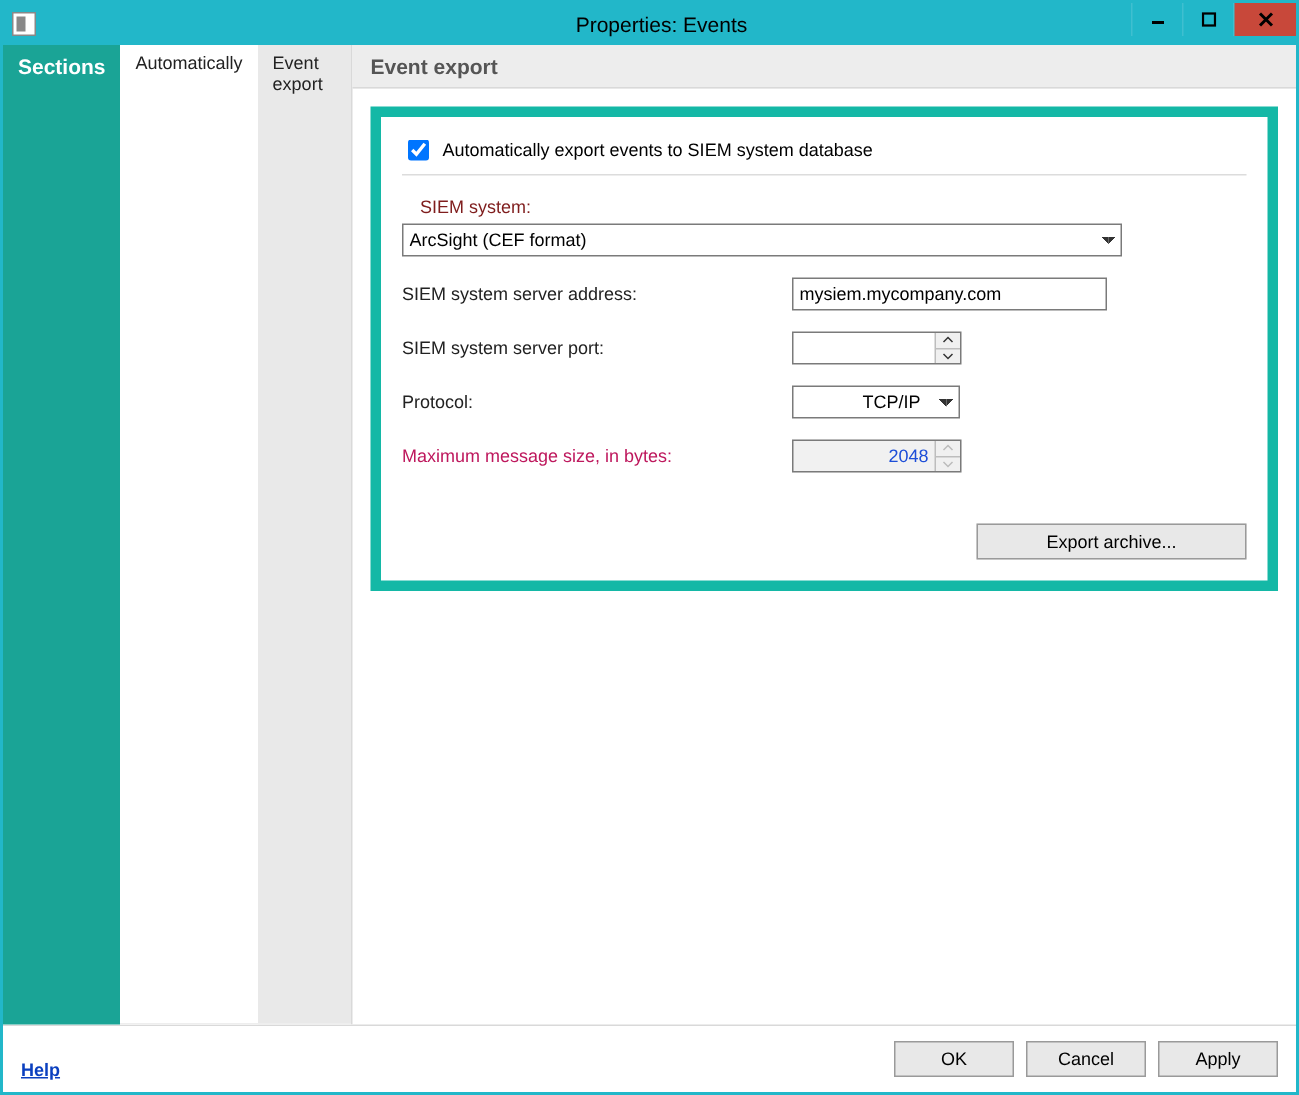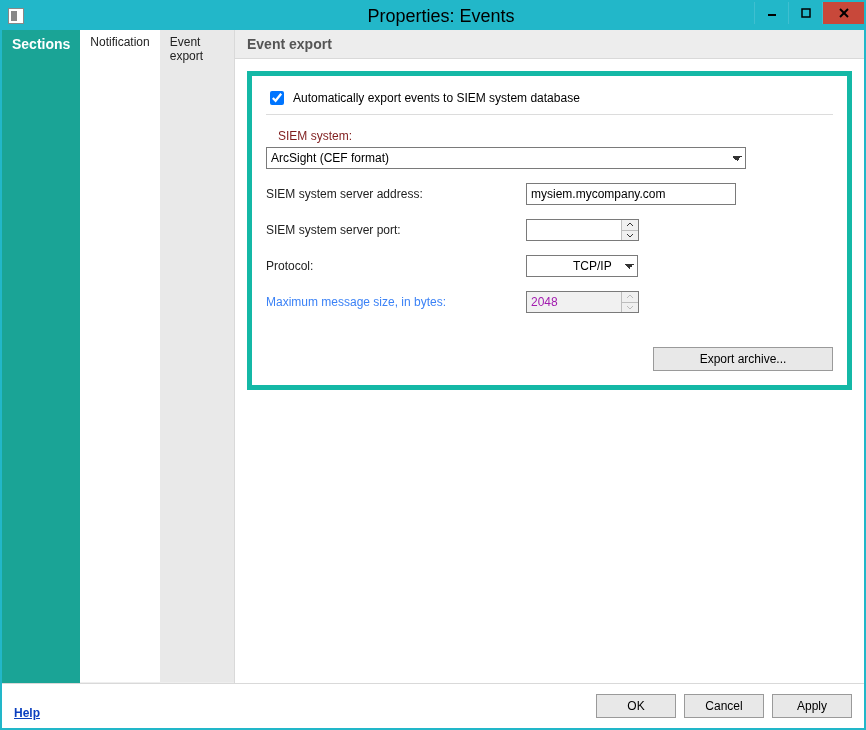--- a/index.html
+++ b/index.html
@@ -42,21 +42,21 @@
     content: "";
     position: absolute;
     left: 2px; top: 2px;
     width: 6px; height: 10px;
     background: #888;
   }
   .titlebar .title {
     position: absolute;
     left: 16px; right: 0;
     text-align: center;
-    font-size: 18px;
+    font-size: 14px;
     color: #000;
     pointer-events: none;
   }
   .titlebar .win-buttons {
     margin-left: auto;
     display: flex;
     height: 100%;
   }
   .titlebar .win-btn {
     width: 34px;
@@ -126,21 +126,21 @@
     font-size: 14px;
     padding: 6px 12px;
     border-bottom: 1px solid #d9d9d9;
   }
   .main .content-wrap {
     padding: 12px;
     flex: 1 1 auto;
     overflow: auto;
   }
   .panel {
-    border: 5px solid #14b8a6;
+    border: 7px solid #14b8a6;
     padding: 12px 14px 14px 14px;
     background: #fff;
   }
   .checkbox-row {
     display: flex;
     align-items: center;
     gap: 6px;
     margin-bottom: 6px;
   }
   .checkbox-row input[type=checkbox] {
@@ -180,40 +180,40 @@
   }
   .select.small { width: 112px; padding-left: 46px; }
   .form-grid {
     display: grid;
     grid-template-columns: 260px auto;
     row-gap: 14px;
     align-items: center;
     margin-bottom: 34px;
   }
   .form-grid label { color: #222; }
-  .form-grid label.disabled { color: #3b82f6; }
+  .form-grid label.disabled { color: #be185d; }
   .text-input.wide { width: 210px; }
   .spinner {
     display: inline-flex;
     border: 1px solid #7a7a7a;
     height: 22px;
     box-sizing: border-box;
     background: #fff;
   }
   .spinner input {
     border: none;
     outline: none;
     width: 86px;
     padding: 0 4px;
     font: inherit;
     color: #555;
     background: transparent;
   }
   .spinner.disabled { background: #f1f1f1; }
-  .spinner.disabled input { color: #a21caf; }
+  .spinner.disabled input { color: #1d4ed8; text-align: right; }
   .spinner .spin-buttons {
     display: flex;
     flex-direction: column;
     border-left: 1px solid #bdbdbd;
     width: 16px;
   }
   .spinner .spin-buttons .sbtn {
     flex: 1;
     display: flex;
     align-items: center;
@@ -288,21 +288,21 @@
       </div>
     </div>
   </div>
 
   <div class="body">
     <div class="columns">
 
       <div class="sidebar">
         <div class="section-header">Sections</div>
         <div class="nav-item">
-          <span>Notification</span>
+          <span>Automatically</span>
         </div>
         <div class="nav-item selected">
           <span>Event export</span>
         </div>
       </div>
 
       <div class="main">
         <div class="page-header">Event export</div>
         <div class="content-wrap">
           <div class="panel">

